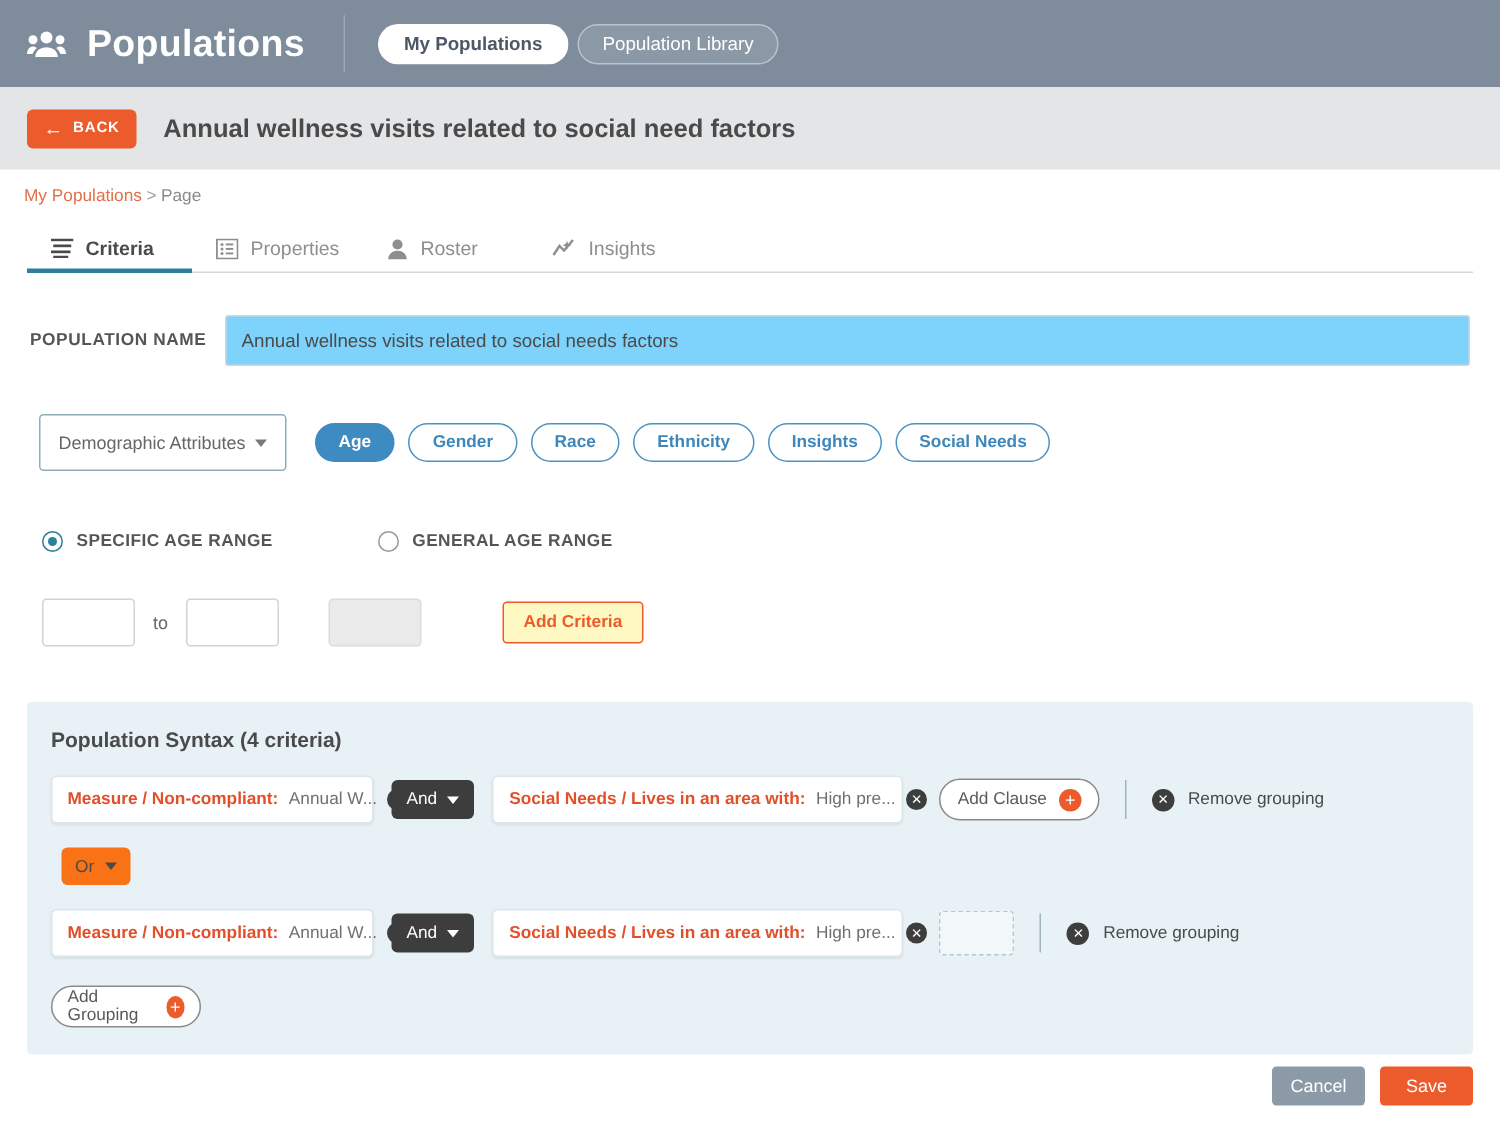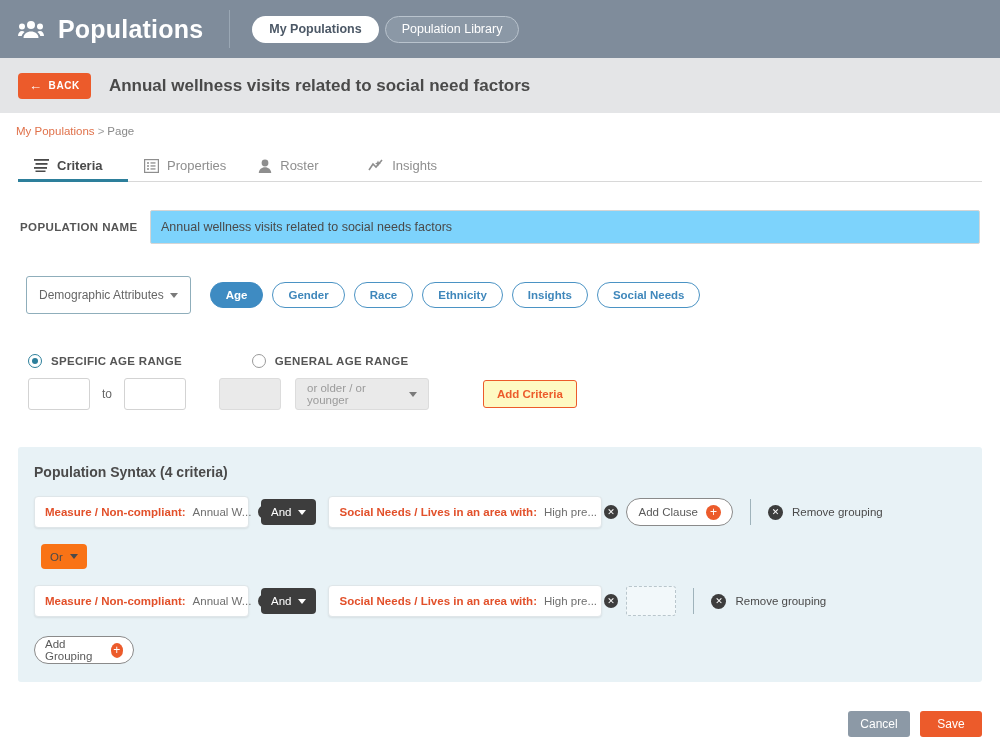--- a/index.html
+++ b/index.html
@@ -210,21 +210,21 @@
   }
   .radio-dot.on { border-color: #2d7f9b; }
   .radio-dot.on::after {
     content: "";
     position: absolute;
     left: 3px; top: 3px;
     width: 6px; height: 6px;
     border-radius: 50%;
     background: #2d7f9b;
   }
-  .age-inputs { display: flex; align-items: center; margin-top: 10px; }
+  .age-inputs { display: flex; align-items: center; margin-top: 31px; }
   .age-field {
     width: 62px; height: 32px;
     border: 1px solid #d3d3d3;
     background: #fff;
     border-radius: 3px;
   }
   .age-to { margin: 0 12px; font-size: 12px; color: #666; }
   .age-field.disabled { background: #eaeaea; border-color: #dcdcdc; }
   .gen-field { margin-left: 33px; }
   .gen-select {
@@ -538,24 +538,20 @@
     <div class="radio-opt second">
       <span class="radio-dot"></span>
       <span>GENERAL AGE RANGE</span>
     </div>
   </div>
   <div class="age-inputs">
     <input class="age-field" value="" style="">
     <span class="age-to">to</span>
     <input class="age-field" value="" style="">
     <input class="age-field disabled gen-field" disabled="" value="" style="">
-    <div class="gen-select">
-      <span>or older / or younger</span>
-      <span class="caret-dn"></span>
-    </div>
     <button class="add-criteria-btn">Add Criteria</button>
   </div>
 </div>
 
 <div class="syntax-panel">
   <div class="syntax-title">Population Syntax (4 criteria)</div>
 
   <div class="clause-row">
     <div class="criteria-chip chip-1">
       <span class="chip-cat">Measure / Non-compliant:</span>

